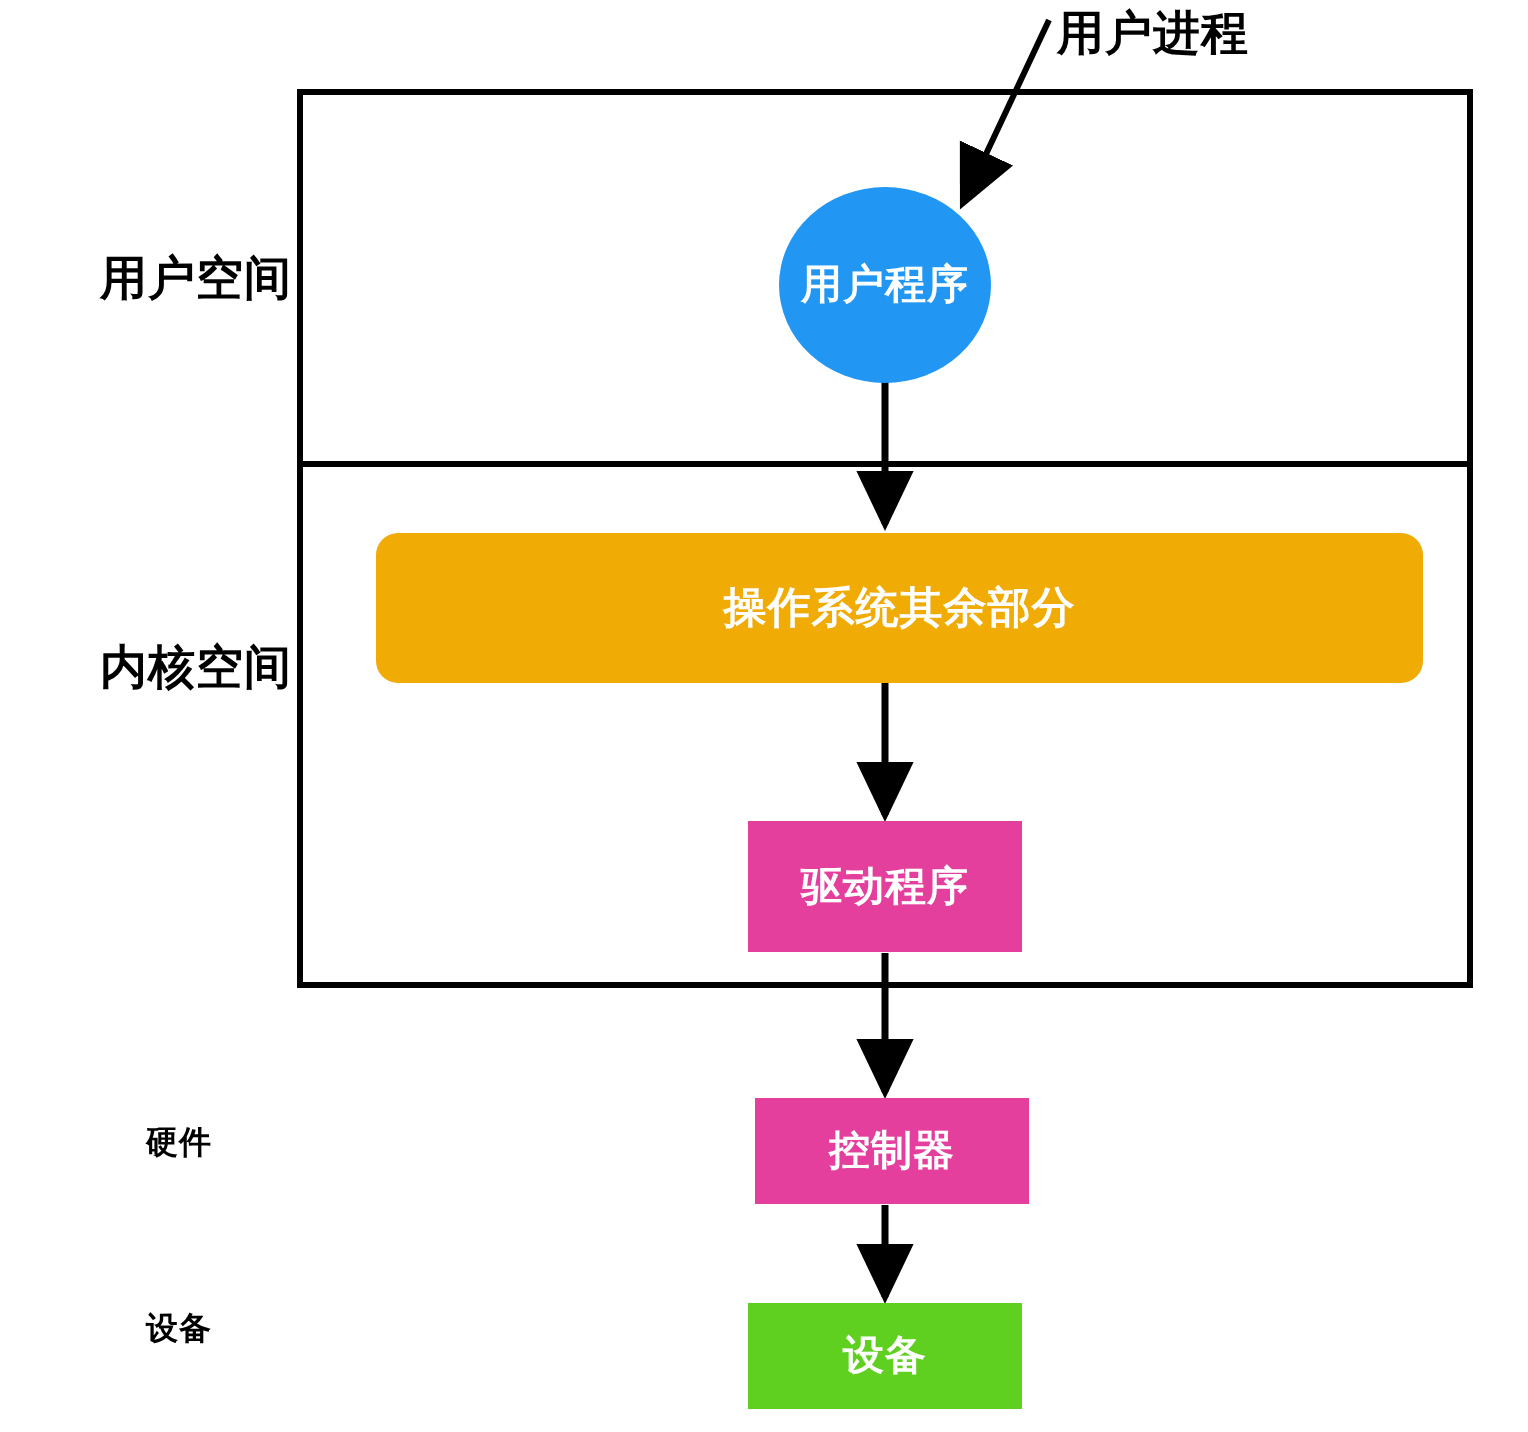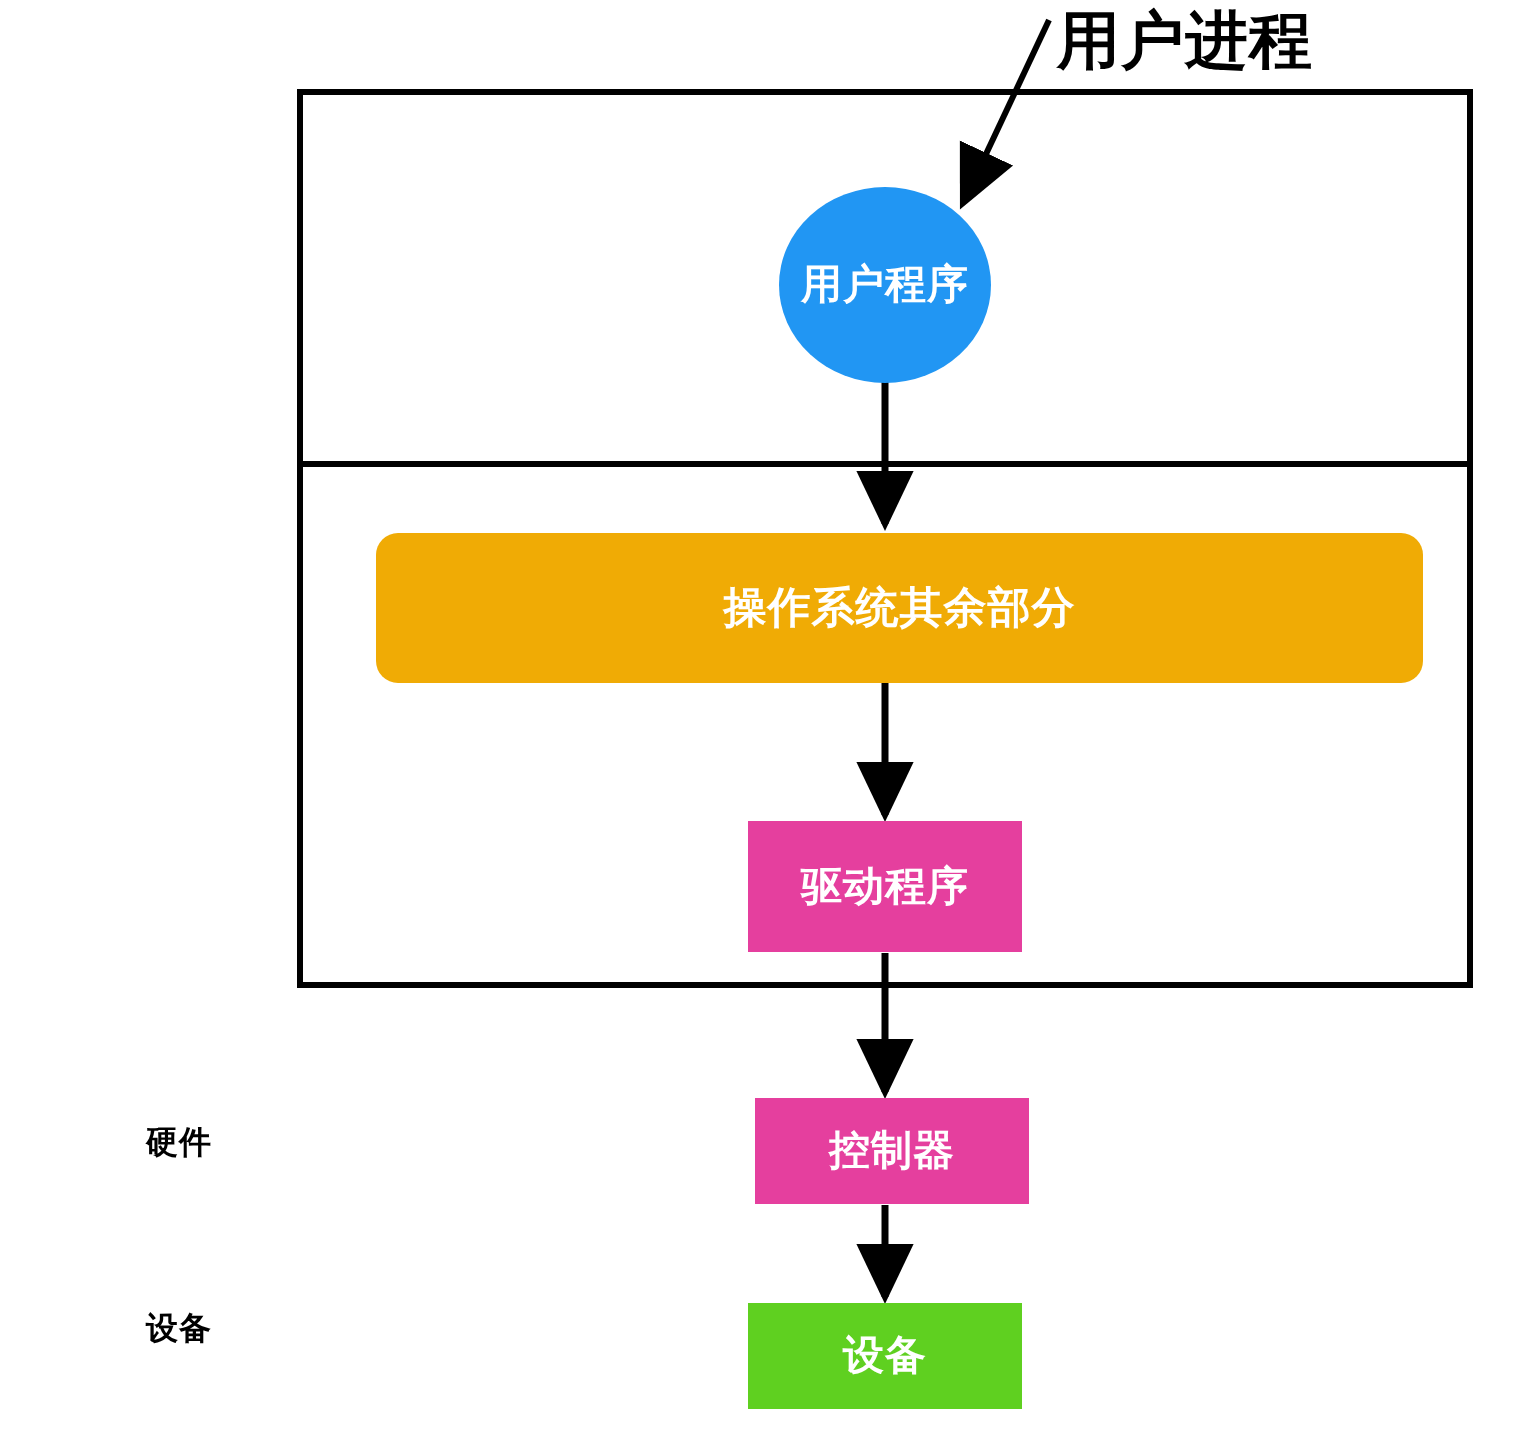--- a/index.html
+++ b/index.html
@@ -38,21 +38,21 @@
     letter-spacing: 1px;
   }
   .side-label.big   { font-size: 47px; }
   .side-label.small { font-size: 32px; }
 
   
   .callout-label {
     position: absolute;
     color: #000000;
     font-weight: bold;
-    font-size: 63px;
+    font-size: 47px;
     white-space: nowrap;
     line-height: 1;
     letter-spacing: 1px;
   }
 
   
   .node {
     position: absolute;
     display: flex;
     align-items: center;
@@ -101,21 +101,23 @@
 
     <line x1="885" y1="953" x2="885" y2="1092" stroke="#000000" stroke-width="7" marker-end="url(#arrowhead)"></line>
 
     <line x1="885" y1="1205" x2="885" y2="1297" stroke="#000000" stroke-width="7" marker-end="url(#arrowhead)"></line>
 
     <line x1="1049" y1="20" x2="963" y2="203" stroke="#000000" stroke-width="6" marker-end="url(#arrowheadThin)"></line>
   </svg>
 
   <div class="callout-label" style="left:1057px; top:9px;">用户进程</div>
 
+  <div class="side-label big" style="left:100px; top:254px;">用户空间</div>
 
+  <div class="side-label big" style="left:100px; top:643px;">内核空间</div>
 
   <div class="side-label small" style="left:146px; top:1126px;">硬件</div>
 
   <div class="side-label small" style="left:146px; top:1312px;">设备</div>
 
   <div class="node node-ellipse" style="left:779px; top:187px; width:212px; height:196px; background:#2196F3;">
     <span>用户程序</span>
   </div>
 
   <div class="node node-bar" style="left:376px; top:533px; width:1047px; height:150px; background:#F0AB05;">

